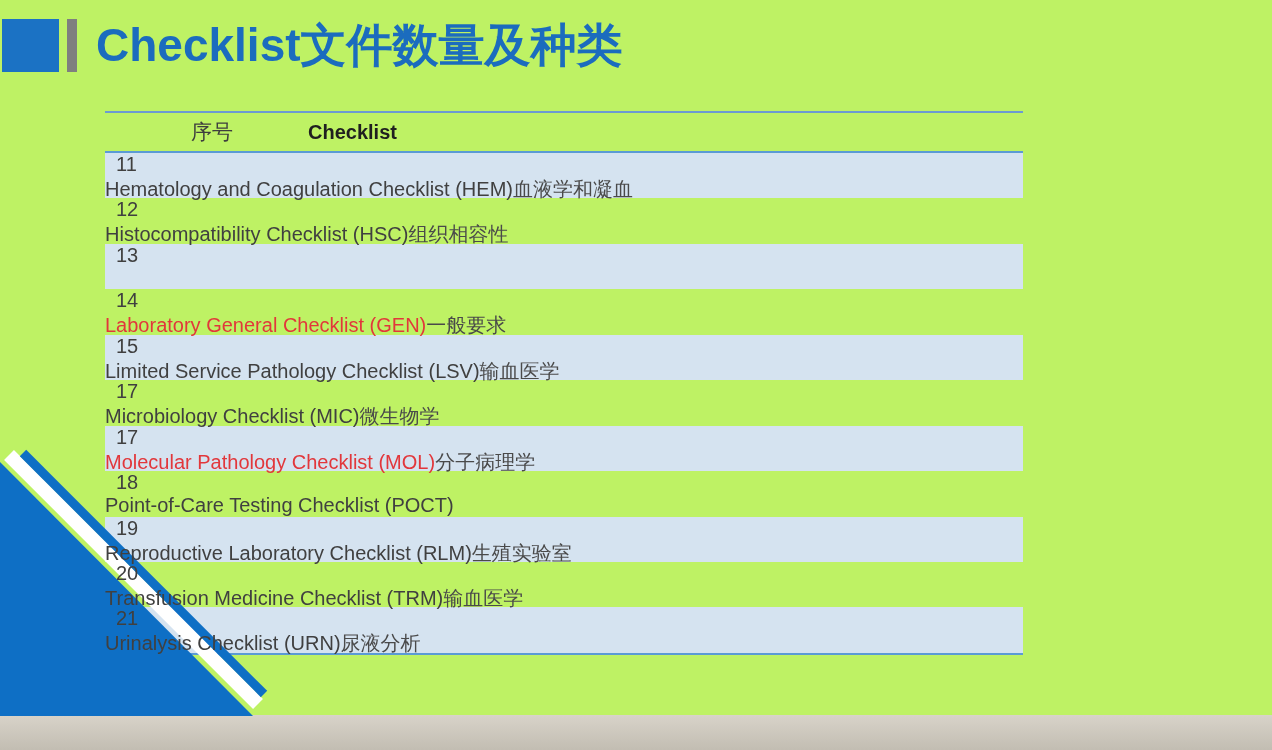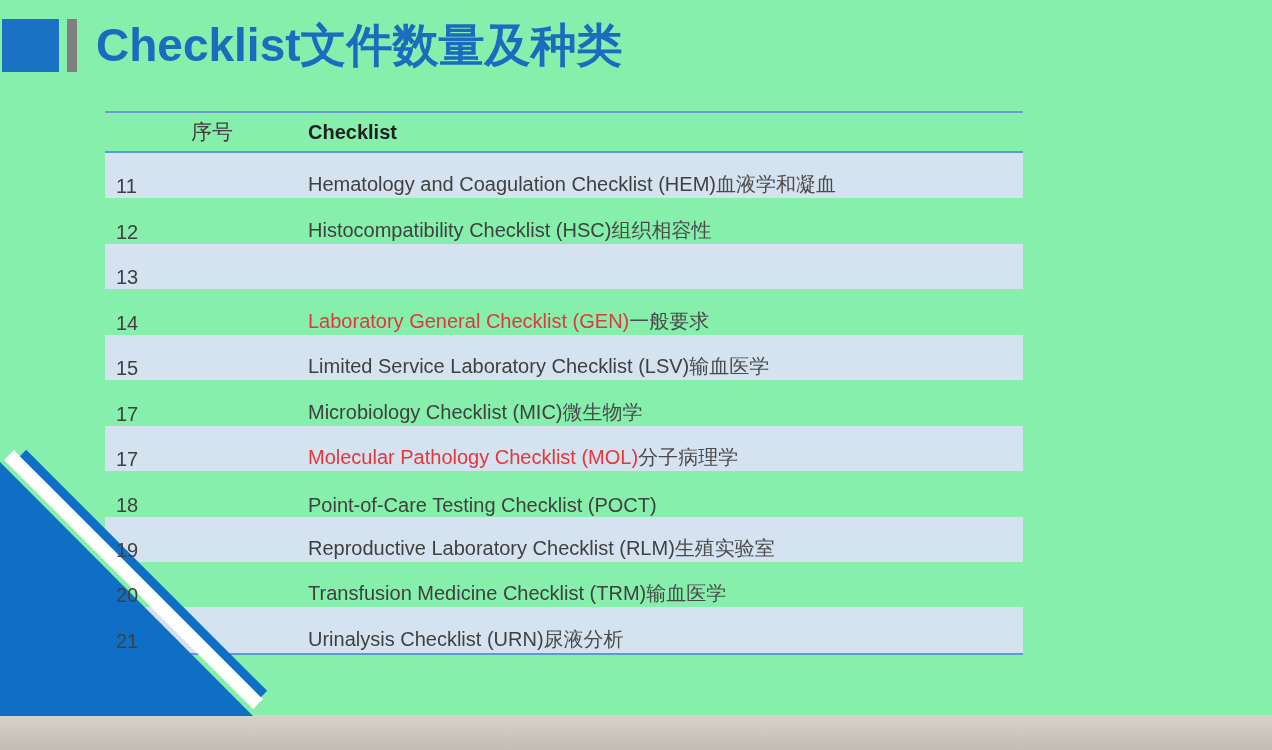--- a/index.html
+++ b/index.html
@@ -1,33 +1,33 @@
 <!DOCTYPE html>
 <html><head>
 <meta charset="utf-8">
 <style>
   html,body{margin:0;padding:0;}
   body{font-family:"Liberation Sans","DejaVu Sans",sans-serif;}
-  .slide{position:relative;width:1272px;height:750px;background:#86efac;overflow:hidden;}
+  .slide{position:relative;width:1272px;height:750px;background:#bef264;overflow:hidden;}
 
   
   .accent-square{position:absolute;left:2px;top:19px;width:57px;height:53px;background:#1B72C4;}
   .accent-bar{position:absolute;left:67px;top:19px;width:10px;height:53px;background:#7F7F7F;}
   .page-title{position:absolute;left:96px;top:14px;height:62px;line-height:62px;
     font-size:46px;font-weight:bold;color:#1B6CBE;letter-spacing:0px;white-space:nowrap;}
 
   
   .table{position:absolute;left:105px;top:111px;width:918px;
     border-top:2px solid #6B9BD2;font-size:20px;color:#404040;}
   .thead{display:flex;align-items:center;height:38px;border-bottom:2px solid #5B9BD5;}
   .col-num{width:203px;padding-left:11px;box-sizing:border-box;flex:none;}
   .col-txt{flex:1;min-width:0;}
   .thead .col-num{font-size:21px;color:#3E3E3E;text-align:center;}
   .thead .col-txt{font-weight:bold;color:#1F1F1F;}
-  .row{display:flex;align-items:flex-end;height:45.45px;}
+  .row{display:flex;align-items:flex-start;height:45.45px;flex-direction:column;}
   .row.shaded{background:#D5E3F0;}
   .row:last-child{border-bottom:2px solid #5B9BD5;}
   .num,.txt{position:relative;z-index:6;} 
   .en.hl{color:#E2373B;margin-top:7px;}
   .zh{color:#4A4A4A;}
 
   
   .corner-decor{position:absolute;left:0;top:440px;width:290px;height:290px;z-index:5;pointer-events:none;}
 
   
@@ -97,21 +97,21 @@
     </div>
     <div class="row shaded">
       <span class="col-num num">13</span>
     </div>
     <div class="row">
       <span class="col-num num">14</span>
       <span class="col-txt txt"><span class="en hl">Laboratory General Checklist (GEN)</span><span class="zh">一般要求</span></span>
     </div>
     <div class="row shaded">
       <span class="col-num num">15</span>
-      <span class="col-txt txt"><span class="en">Limited Service Laboratory Checklist (LSV)</span><span class="zh">输血医学</span></span>
+      <span class="col-txt txt"><span class="en">Limited Service Pathology Checklist (LSV)</span><span class="zh">输血医学</span></span>
     </div>
     <div class="row">
       <span class="col-num num">17</span>
       <span class="col-txt txt"><span class="en">Microbiology Checklist (MIC)</span><span class="zh">微生物学</span></span>
     </div>
     <div class="row shaded">
       <span class="col-num num">17</span>
       <span class="col-txt txt"><span class="en hl">Molecular Pathology Checklist (MOL)</span><span class="zh">分子病理学</span></span>
     </div>
     <div class="row">

